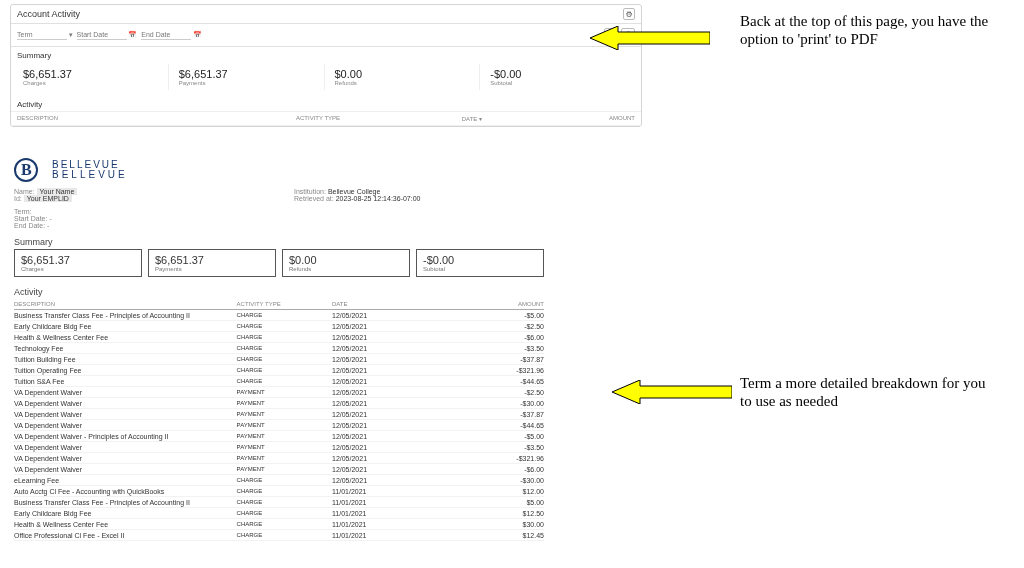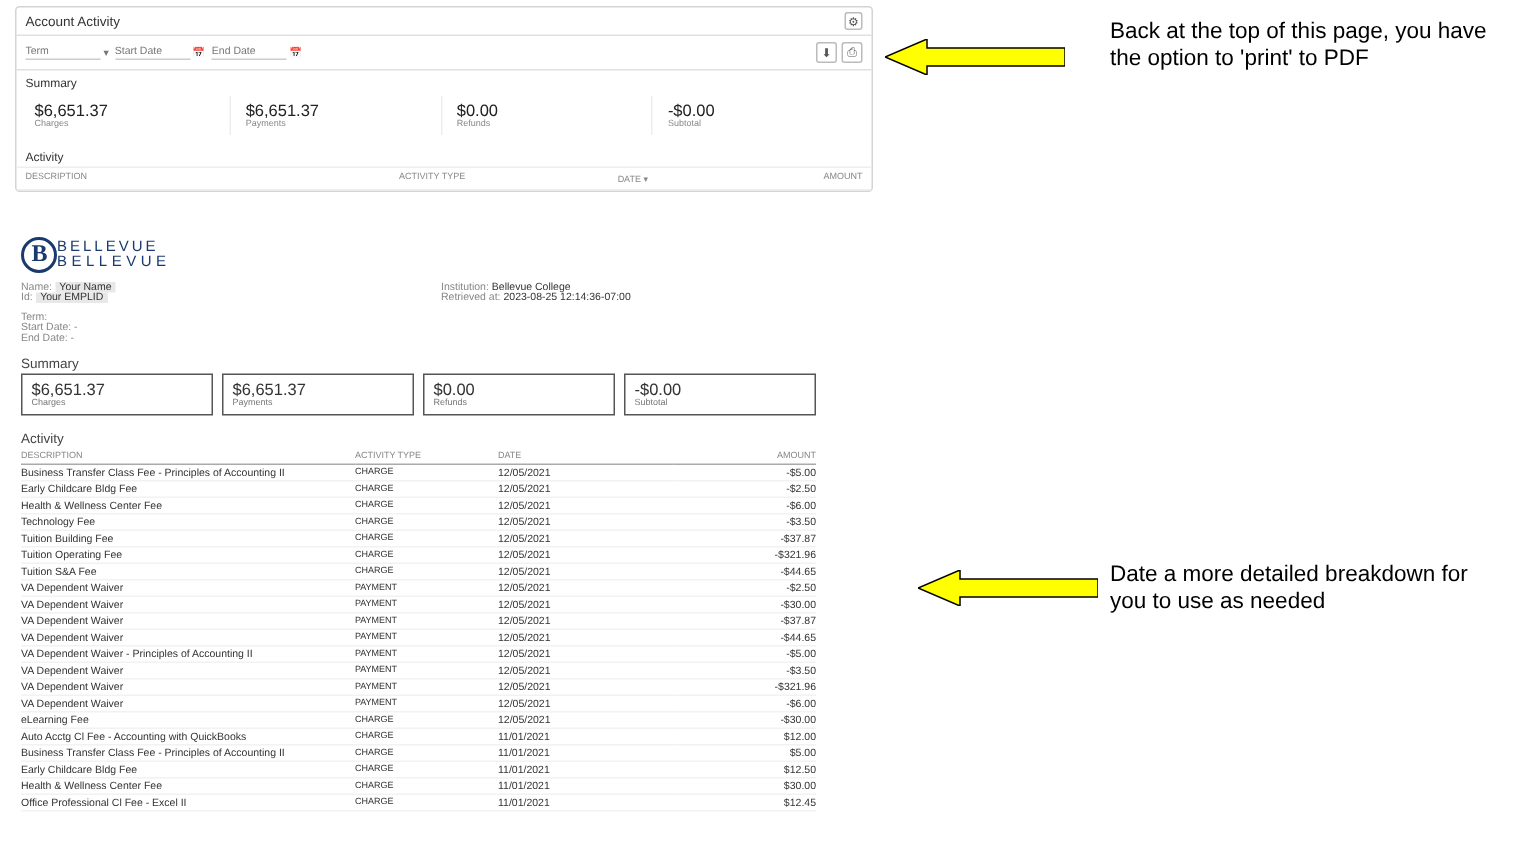--- a/index.html
+++ b/index.html
@@ -9,21 +9,21 @@
     background: #fff;
     color: #333;
     font-size: 7px;
     position: relative;
     width: 1024px;
     height: 568px;
   }
   .app-panel {
     position: absolute;
     left: 10px; top: 4px;
-    width: 572px;
+    width: 632px;
     border: 1px solid #d4d4d4;
     border-radius: 3px;
     background: #fff;
   }
   .panel-hdr {
     display: flex; justify-content: space-between; align-items: center;
     padding: 3px 6px;
     border-bottom: 1px solid #e0e0e0;
     font-size: 9px;
   }
@@ -83,39 +83,39 @@
     text-transform: uppercase;
   }
   .col-desc { flex: 3; }
   .col-type { flex: 1; }
   .col-date { flex: 1; text-align: right; padding-right: 60px;}
   .col-amt  { flex: 1; text-align: right; }
 
   
   .callout {
     position: absolute;
-    font-family: Liberation Sans, sans-serif;
+    font-family: Liberation Serif, serif;
     font-size: 15px;
     color: #000;
     line-height: 1.2;
     max-width: 260px;
   }
   .arrow-left {
     position: absolute;
     width: 120px; height: 24px;
   }
   .arrow-left svg { width: 100%; height: 100%; }
 
   
   .report {
     position: absolute;
     left: 14px; top: 158px;
     width: 530px;
   }
-  .logo-row { display: flex; align-items: center; gap: 0; margin-bottom: 6px; }
+  .logo-row { display: flex; align-items: center; gap: 14px; margin-bottom: 6px; }
   .logo-mark {
     width: 24px; height: 24px;
     border: 2.2px solid #1a3a6e;
     border-radius: 50%;
     position: relative;
   }
   .logo-mark:before {
     content: "B";
     position: absolute; left: 5px; top: 1px;
     color: #1a3a6e; font-weight: bold; font-size: 16px;
@@ -389,13 +389,13 @@
         </tr>
       </tbody>
   </table>
 </div>
 
 <div class="arrow-left" style="left:612px; top:380px;">
   <svg viewBox="0 0 120 24">
       <polygon points="0,12 28,0 28,6 120,6 120,18 28,18 28,24" fill="#ffff00" stroke="#000" stroke-width="1"></polygon>
     </svg>
 </div>
-<div class="callout" style="left:740px; top:374px;">Date a more detailed breakdown for you to use as needed</div>
+<div class="callout" style="left:740px; top:374px;">Term a more detailed breakdown for you to use as needed</div>
 
 </body></html>

